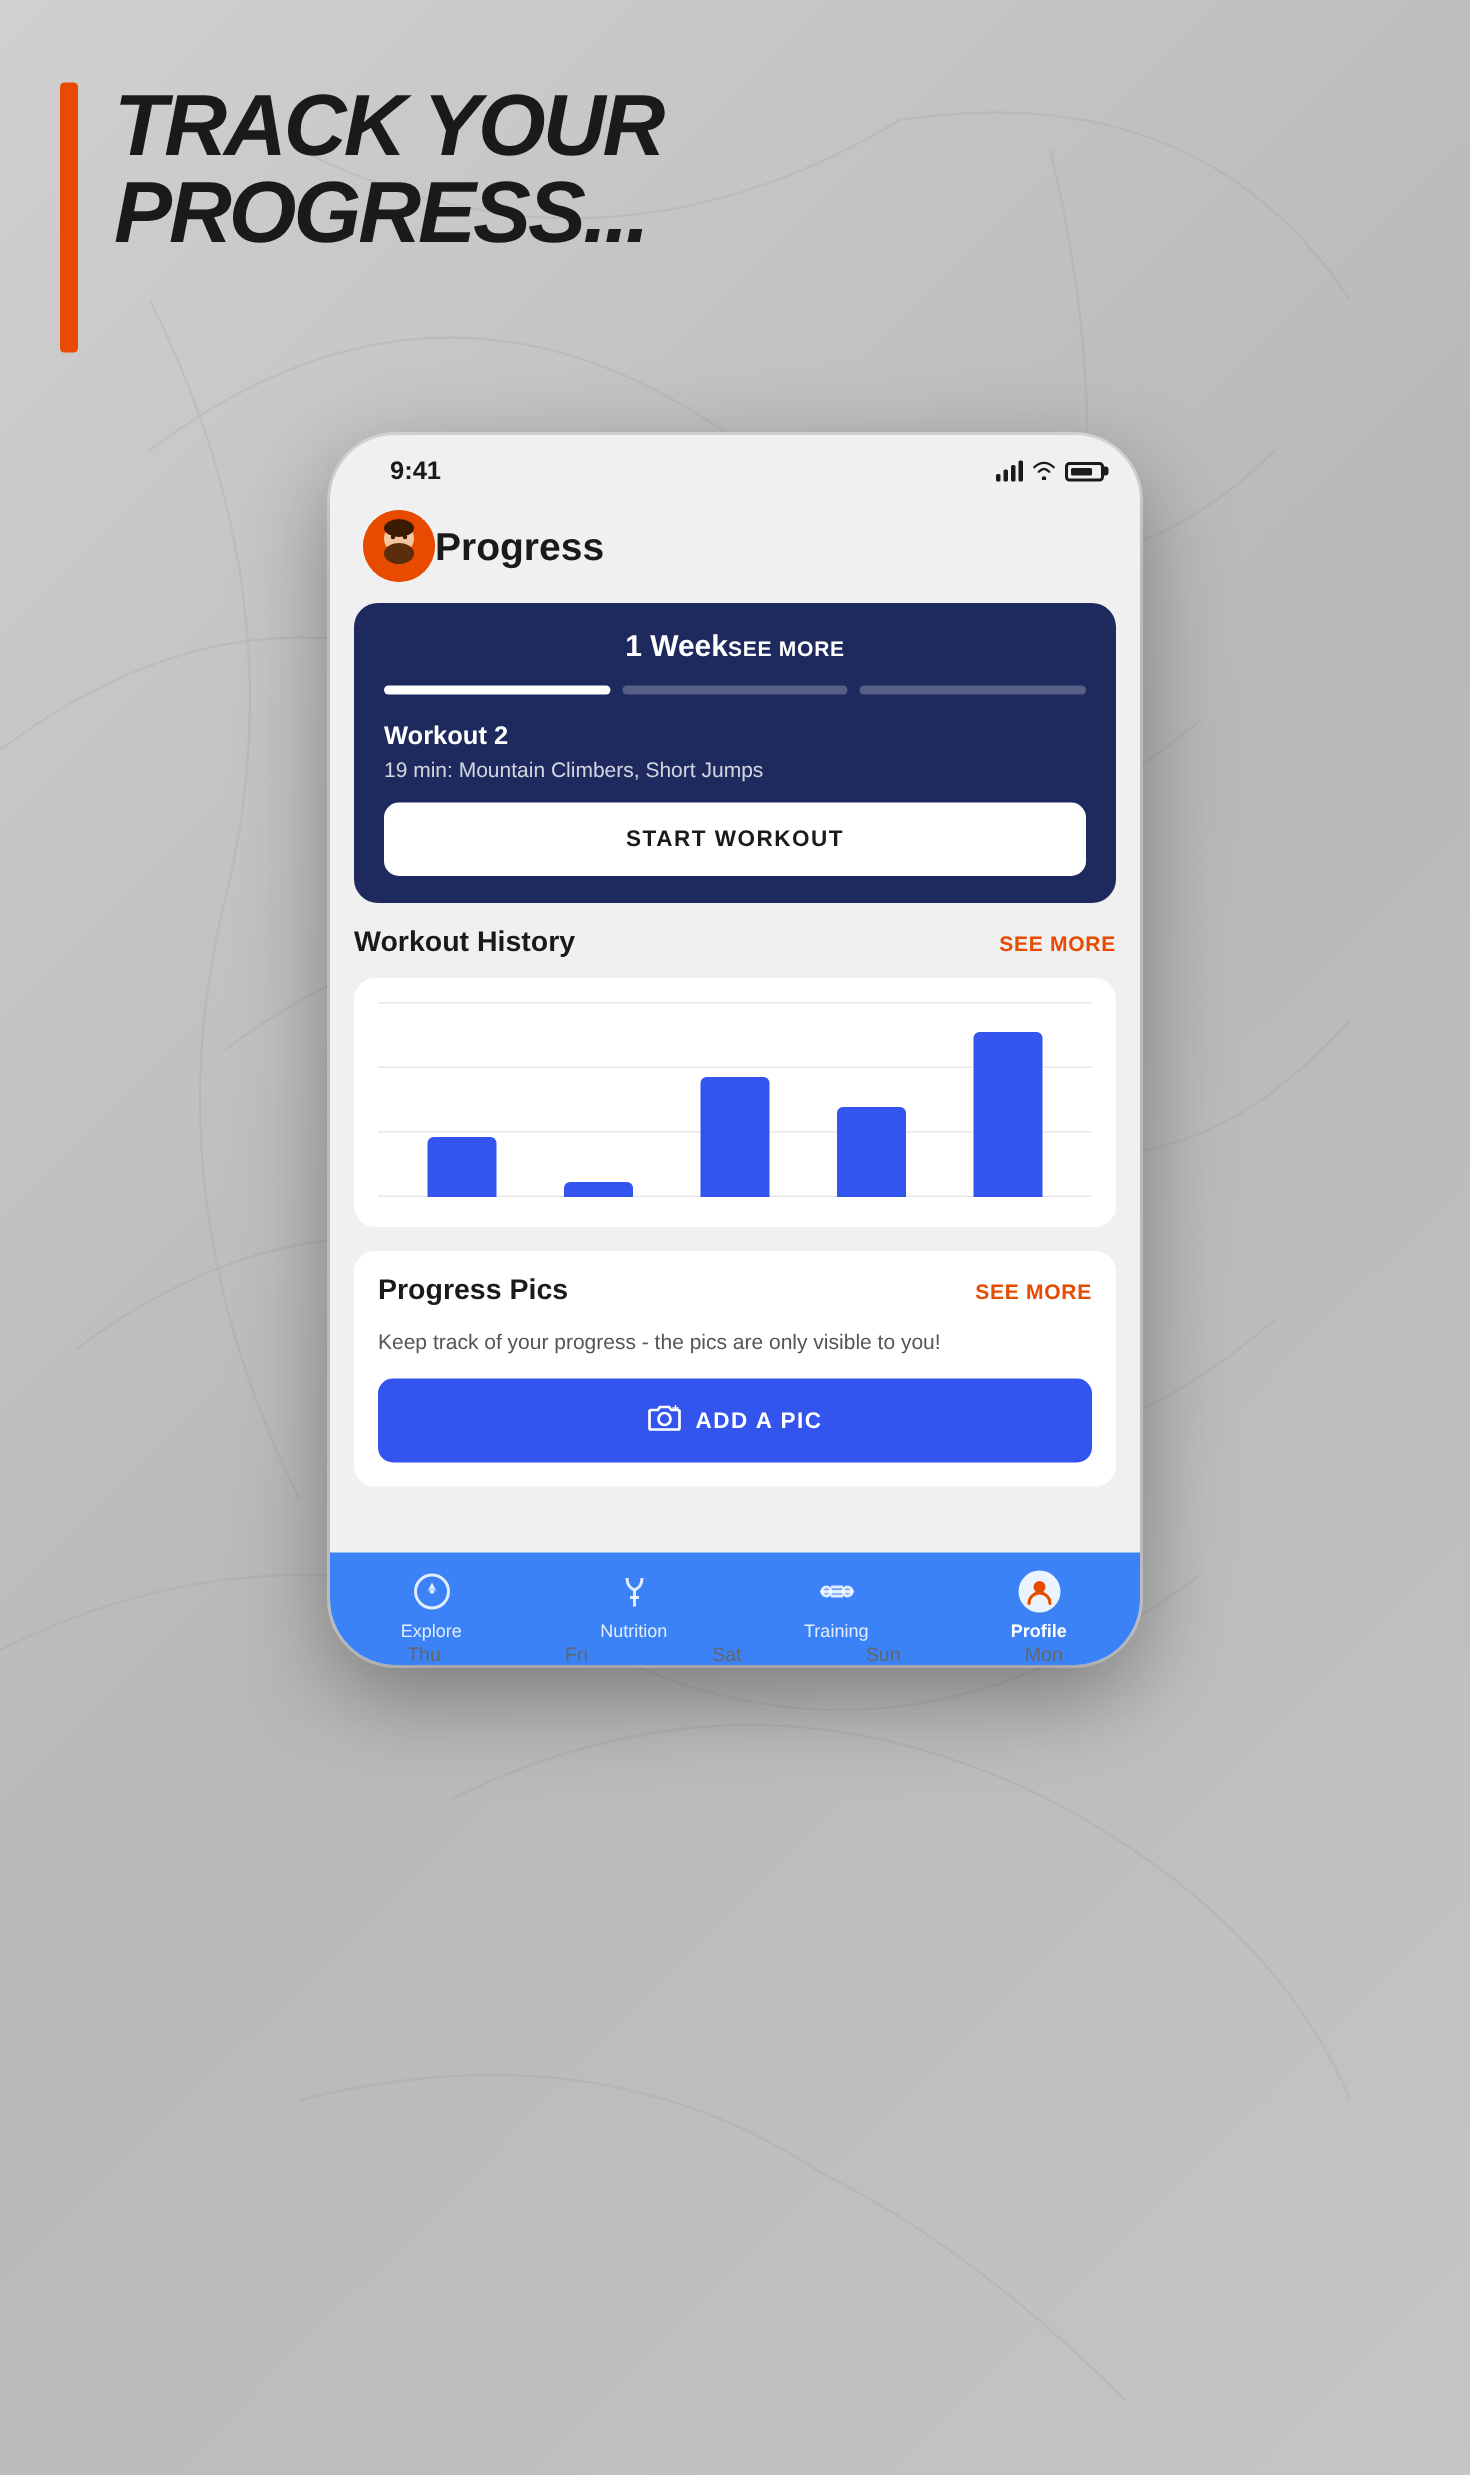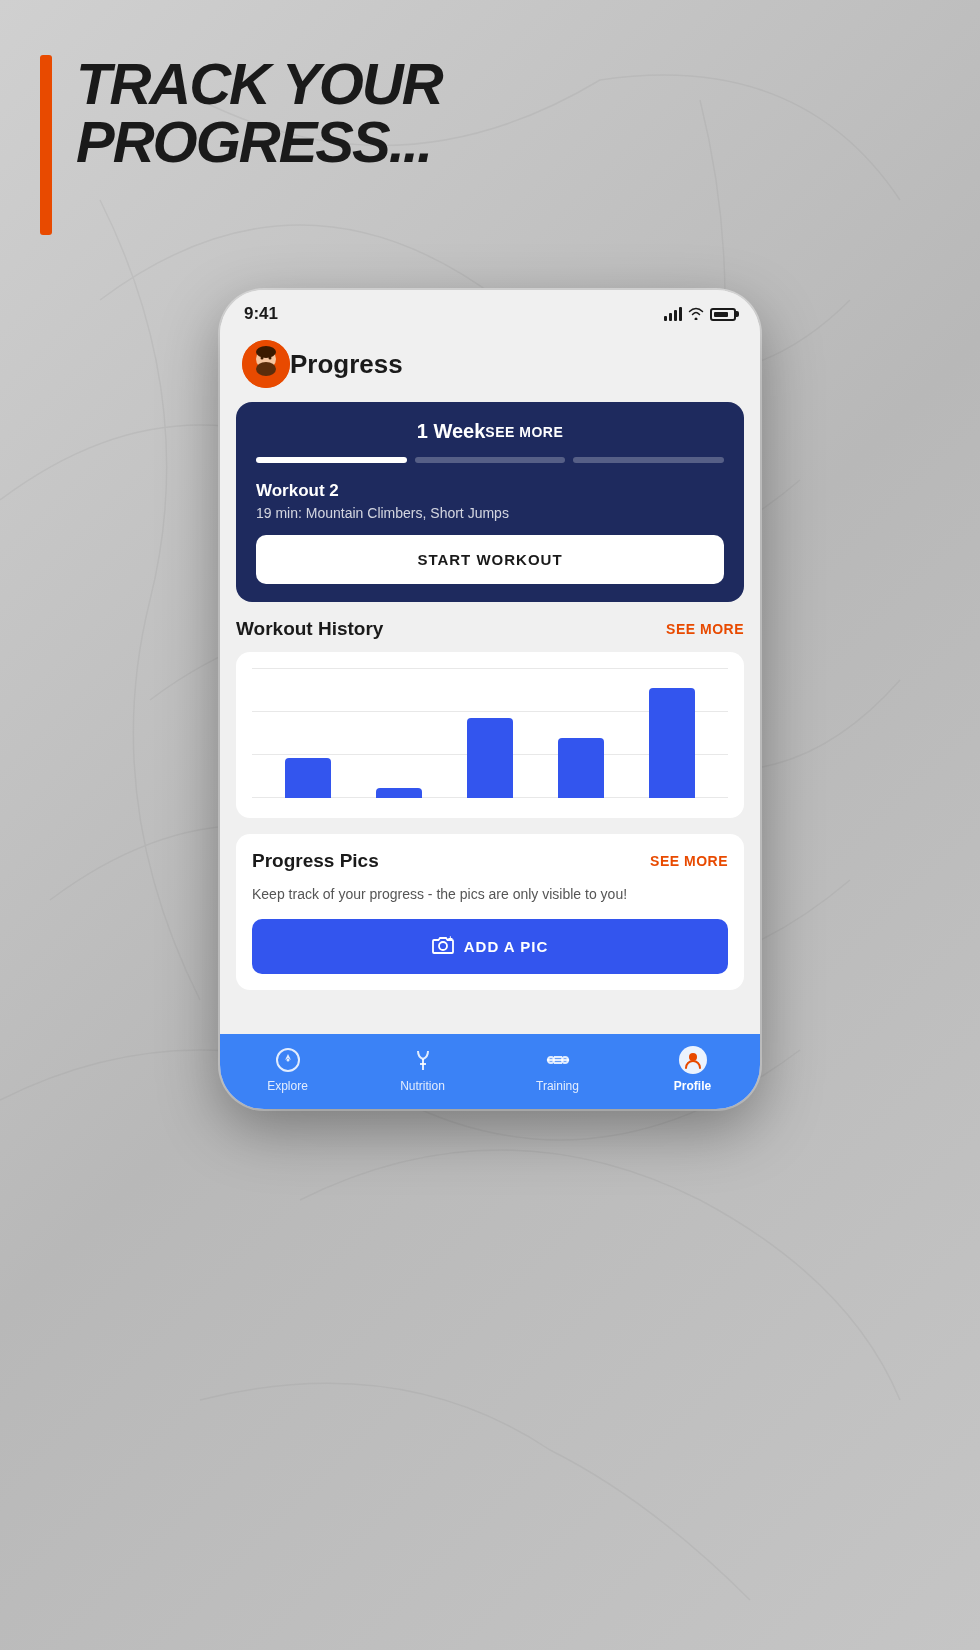--- a/index.html
+++ b/index.html
@@ -74,20 +74,21 @@
       padding: 14px 24px 8px;
       display: flex;
       justify-content: space-between;
       align-items: center;
     }
 
     .status-time {
       font-size: 17px;
       font-weight: 600;
       color: #1a1a1a;
+      margin-left: 16px;
     }
 
     .status-icons {
       display: flex;
       align-items: center;
       gap: 6px;
     }
 
     .signal-bars {
       display: flex;
@@ -500,20 +501,27 @@
           <div class="chart-line"></div>
         </div>
         <div class="chart-bars" id="chart-bars">
         <div class="chart-bar" style="height: 40px; width: 46px;"></div>
             <div class="chart-bar" style="height: 10px; width: 46px;"></div>
             <div class="chart-bar" style="height: 80px; width: 46px;"></div>
             <div class="chart-bar" style="height: 60px; width: 46px;"></div>
             <div class="chart-bar" style="height: 110px; width: 46px;"></div>
           </div>
       </div>
+      <div class="chart-bars" id="chart-labels" style="display:flex; justify-content:space-around; padding:0 10px;">
+      <span class="chart-label">Thu</span>
+          <span class="chart-label">Fri</span>
+          <span class="chart-label">Sat</span>
+          <span class="chart-label">Sun</span>
+          <span class="chart-label">Mon</span>
+        </div>
     </div>
 
     <div class="progress-pics-section">
       <div class="section-header">
         <span class="section-title">Progress Pics</span>
         <span class="see-more-orange">SEE MORE</span>
       </div>
       <p class="progress-pics-text">Keep track of your progress - the pics are only visible to you!</p>
       <button class="add-pic-btn">
         <span>

